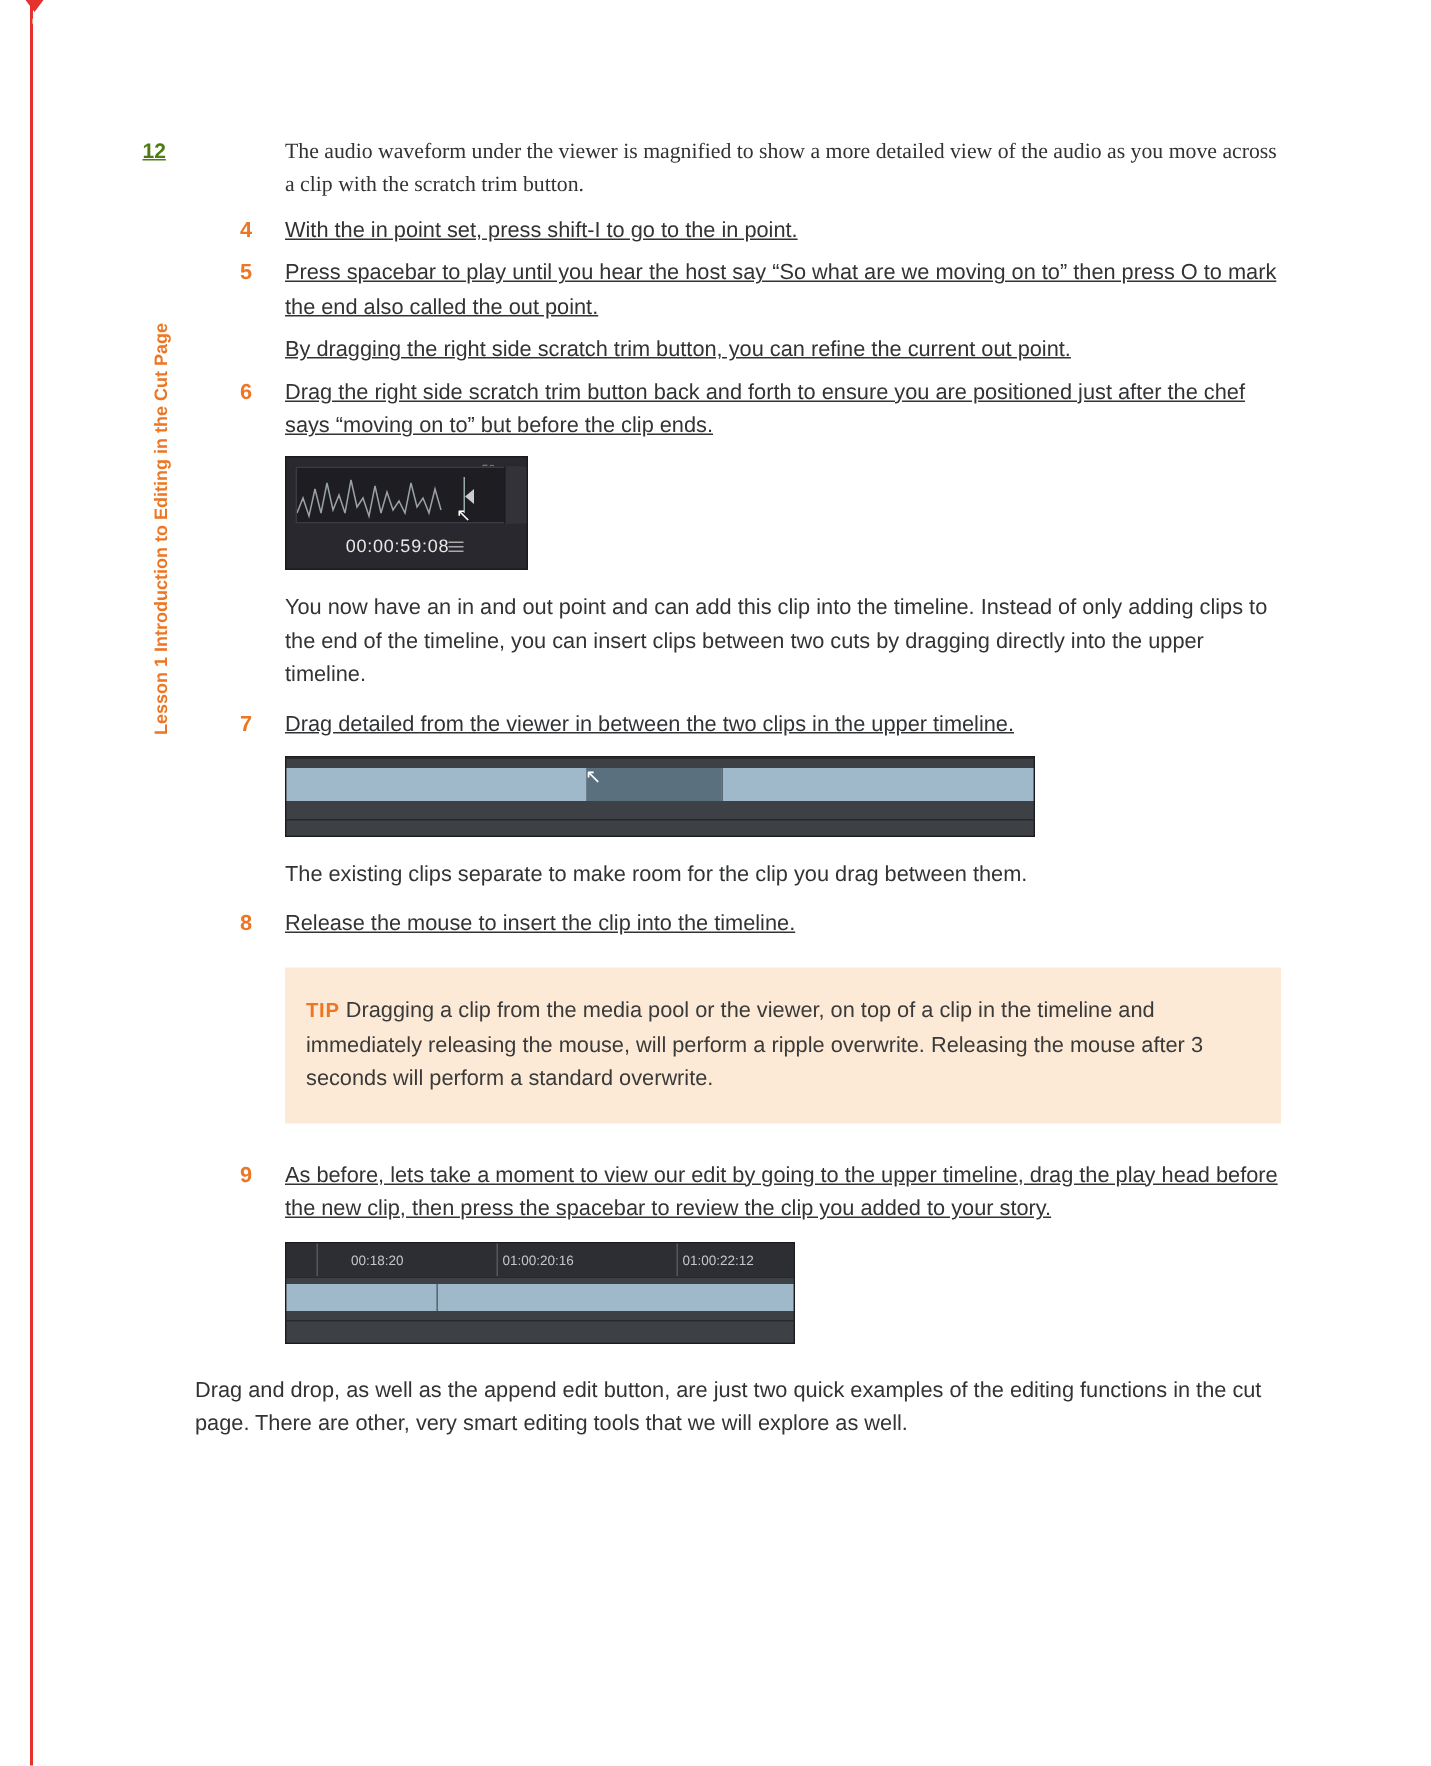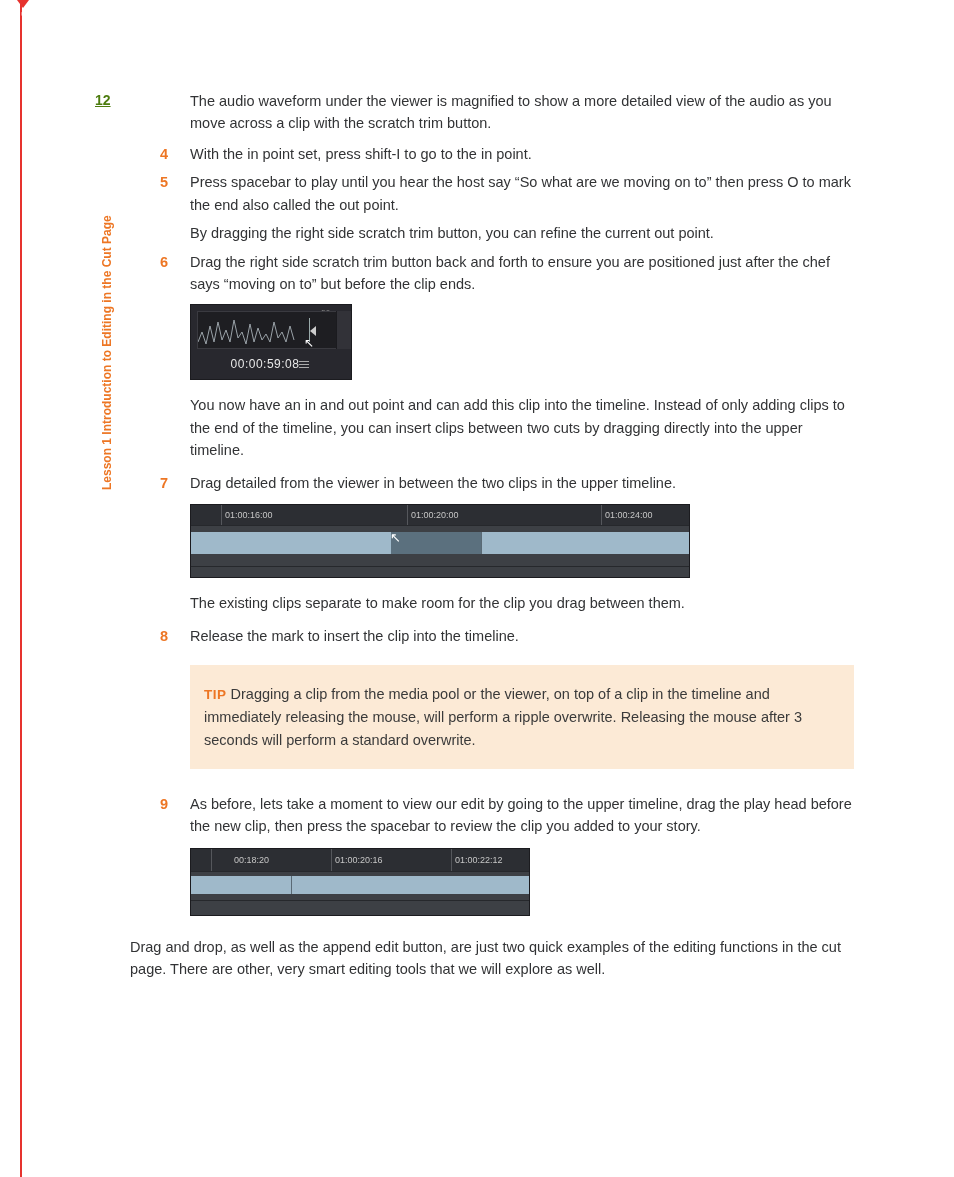--- a/index.html
+++ b/index.html
@@ -33,35 +33,36 @@
     left: 98px;
     transform: rotate(-90deg);
     transform-origin: left top;
     font-size: 12px;
     font-weight: 700;
     color: #ED7624;
     white-space: nowrap;
   }
   .intro {
     margin: 0 0 8px 0;
+    font-family: Liberation Serif, serif;
   }
   .step {
     position: relative;
     margin: 6px 0 6px 0;
     padding-left: 0;
   }
   .step-num {
     position: absolute;
     left: -30px;
     top: 0;
     font-weight: 700;
     color: #ED7624;
     font-size: 14.5px;
   }
-  .step p { margin: 0 0 6px 0; }
+  .step p { margin: 0 0 6px 0; text-decoration: underline; }
   .para { margin: 6px 0 10px 0; }
   .sub { margin: 6px 0 10px 0; }
 
   
   .shot1 {
     width: 162px;
     background: #28282e;
     border: 1px solid #1b1b1f;
     margin: 8px 0 14px 0;
     padding: 6px 6px 4px 6px;
@@ -228,42 +229,34 @@
   </div>
 
   <p class="para">You now have an in and out point and can add this clip into the timeline. Instead of only adding clips to the end of the timeline, you can insert clips between two cuts by dragging directly into the upper timeline.</p>
 
   <div class="step">
     <span class="step-num">7</span>
     <p>Drag detailed from the viewer in between the two clips in the upper timeline.</p>
   </div>
 
   <div class="shot2">
-    <div class="ruler">
-      <div class="tick" style="left:30px"></div>
-      <span class="lbl" style="left:34px">01:00:16:00</span>
-      <div class="tick" style="left:216px"></div>
-      <span class="lbl" style="left:220px">01:00:20:00</span>
-      <div class="tick" style="left:410px"></div>
-      <span class="lbl" style="left:414px">01:00:24:00</span>
-    </div>
     <div class="track">
       <div class="clip clipA"></div>
       <div class="gap"></div>
       <div class="clip clipB"></div>
       <div class="cursor2">↖</div>
     </div>
     <div class="below"></div>
   </div>
 
   <p class="para">The existing clips separate to make room for the clip you drag between them.</p>
 
   <div class="step">
     <span class="step-num">8</span>
-    <p>Release the mark to insert the clip into the timeline.</p>
+    <p>Release the mouse to insert the clip into the timeline.</p>
   </div>
 
   <div class="tip">
     <span class="tip-label">TIP</span><span>  Dragging a clip from the media pool or the viewer, on top of a clip in the timeline and immediately releasing the mouse, will perform a ripple overwrite. Releasing the mouse after 3 seconds will perform a standard overwrite.</span>
   </div>
 
   <div class="step">
     <span class="step-num">9</span>
     <p>As before, lets take a moment to view our edit by going to the upper timeline, drag the play head before the new clip, then press the spacebar to review the clip you added to your story.</p>
   </div>

